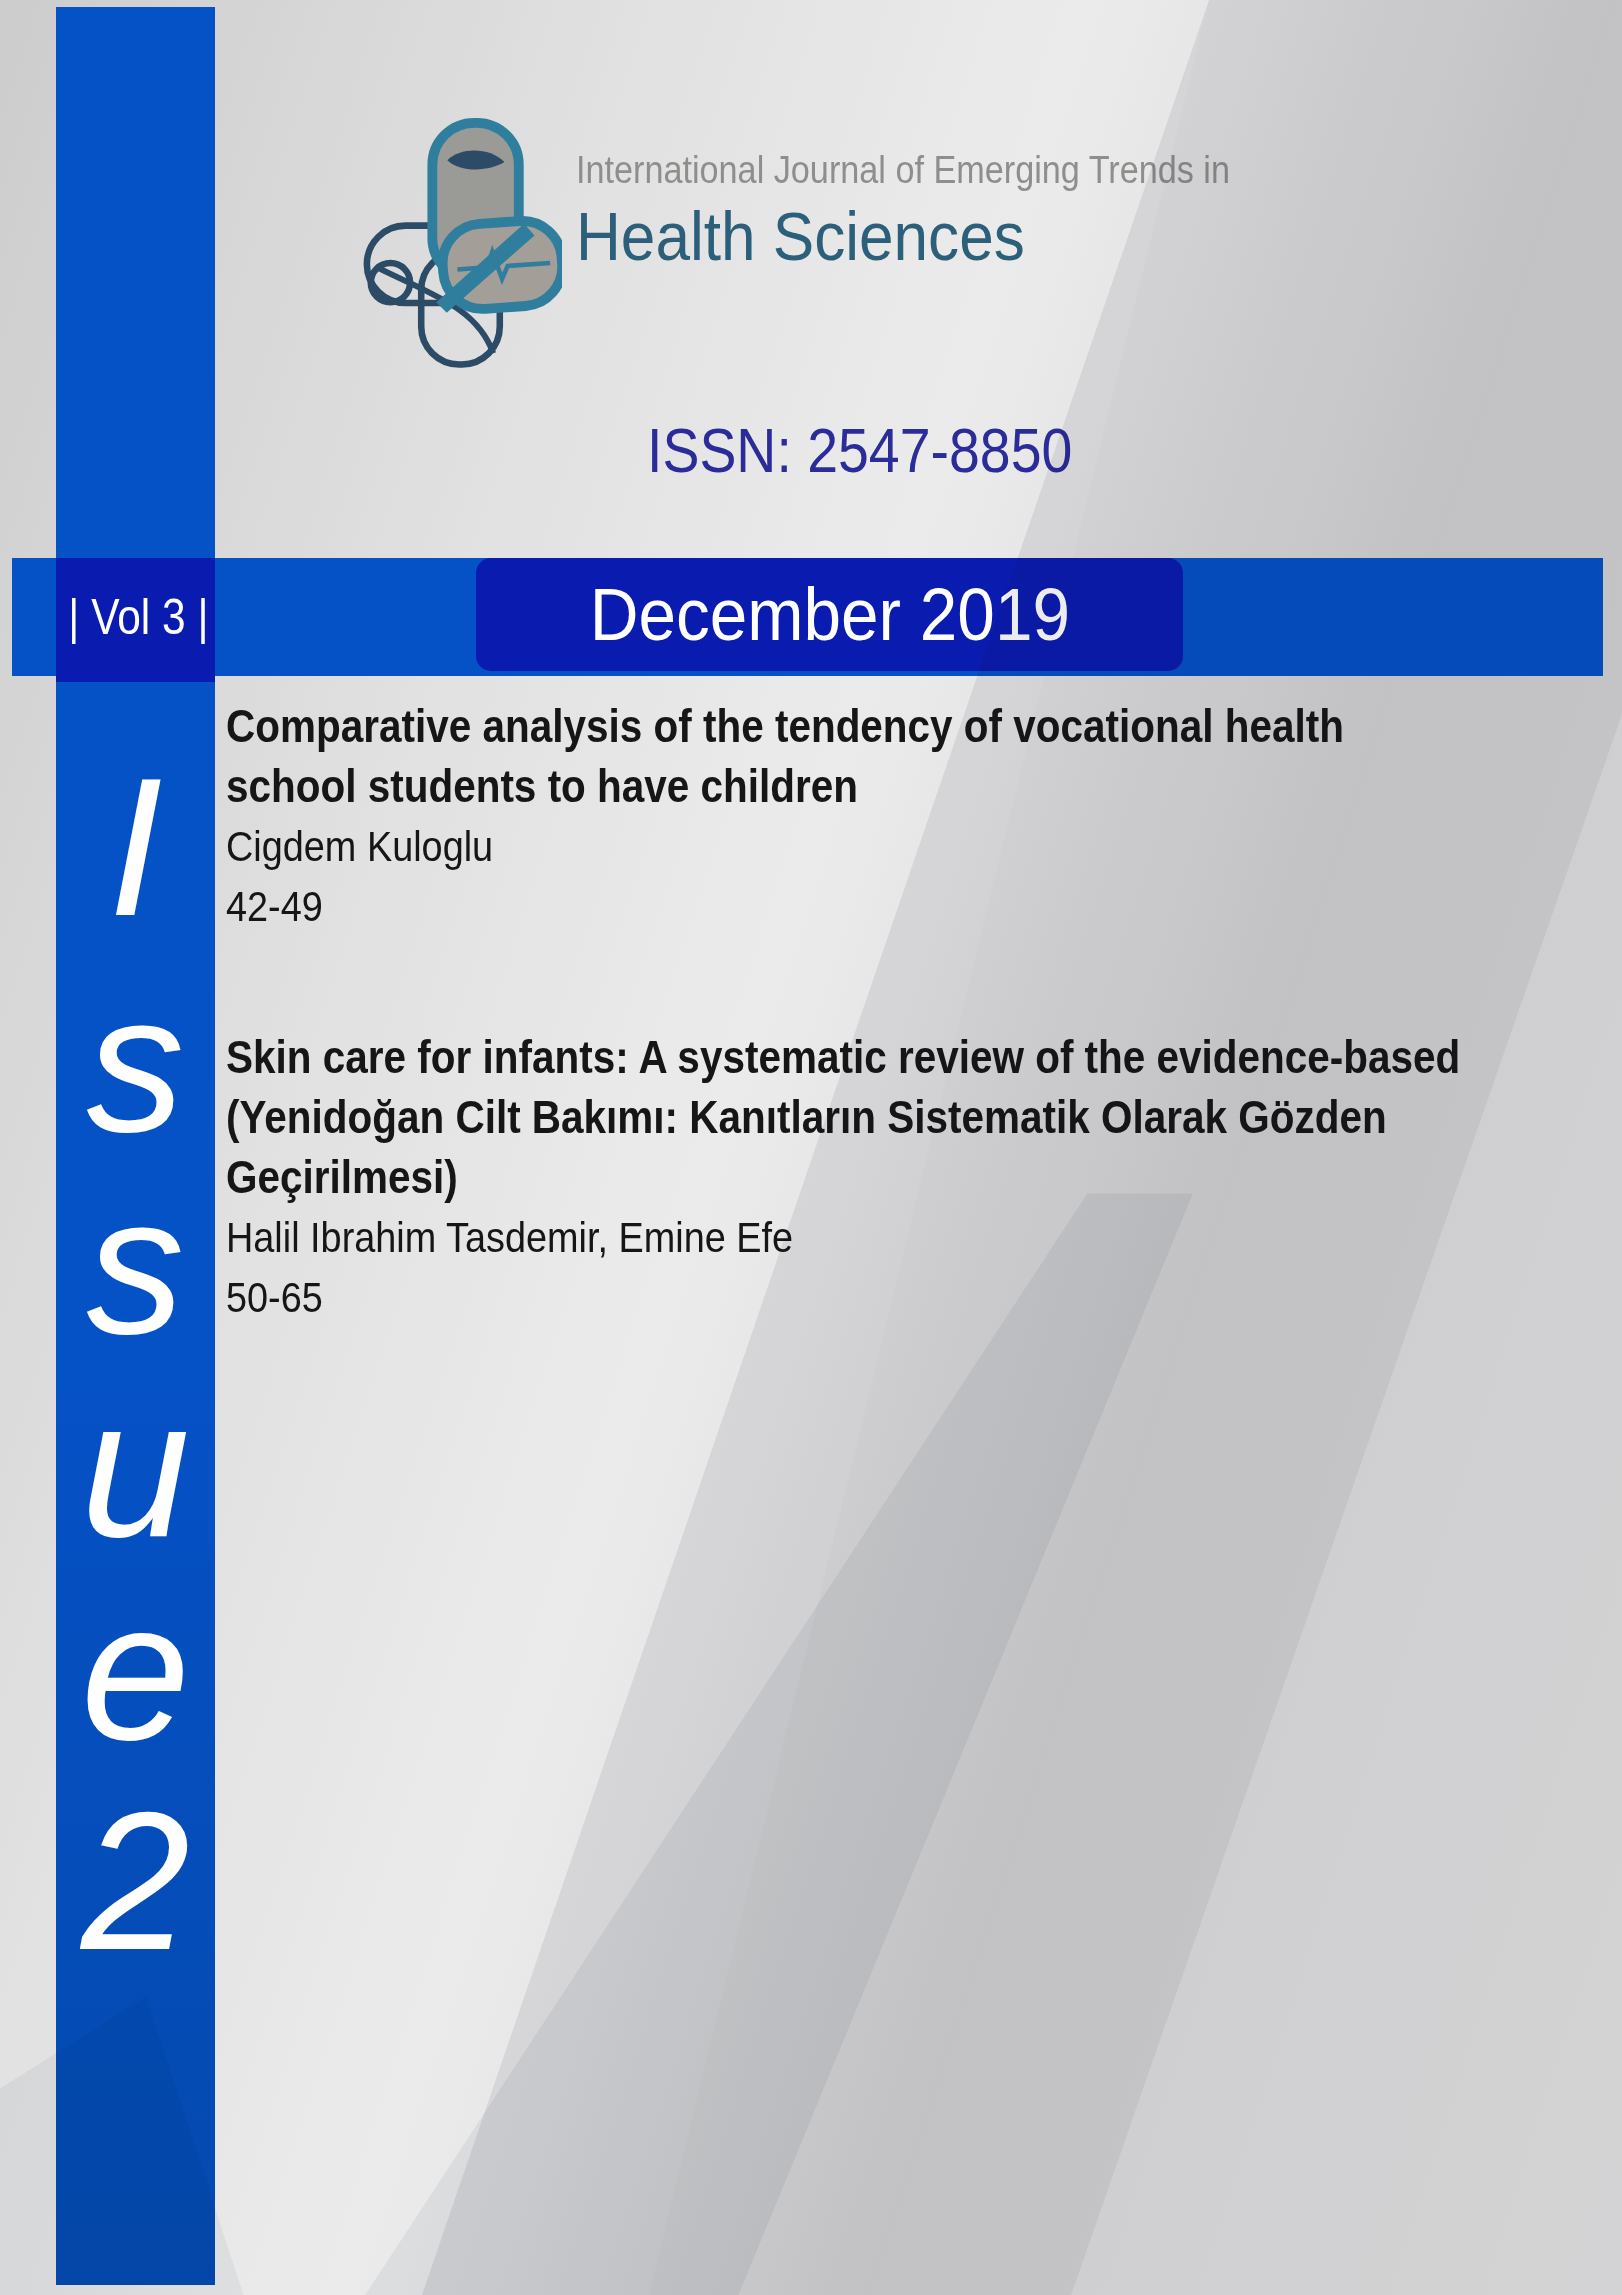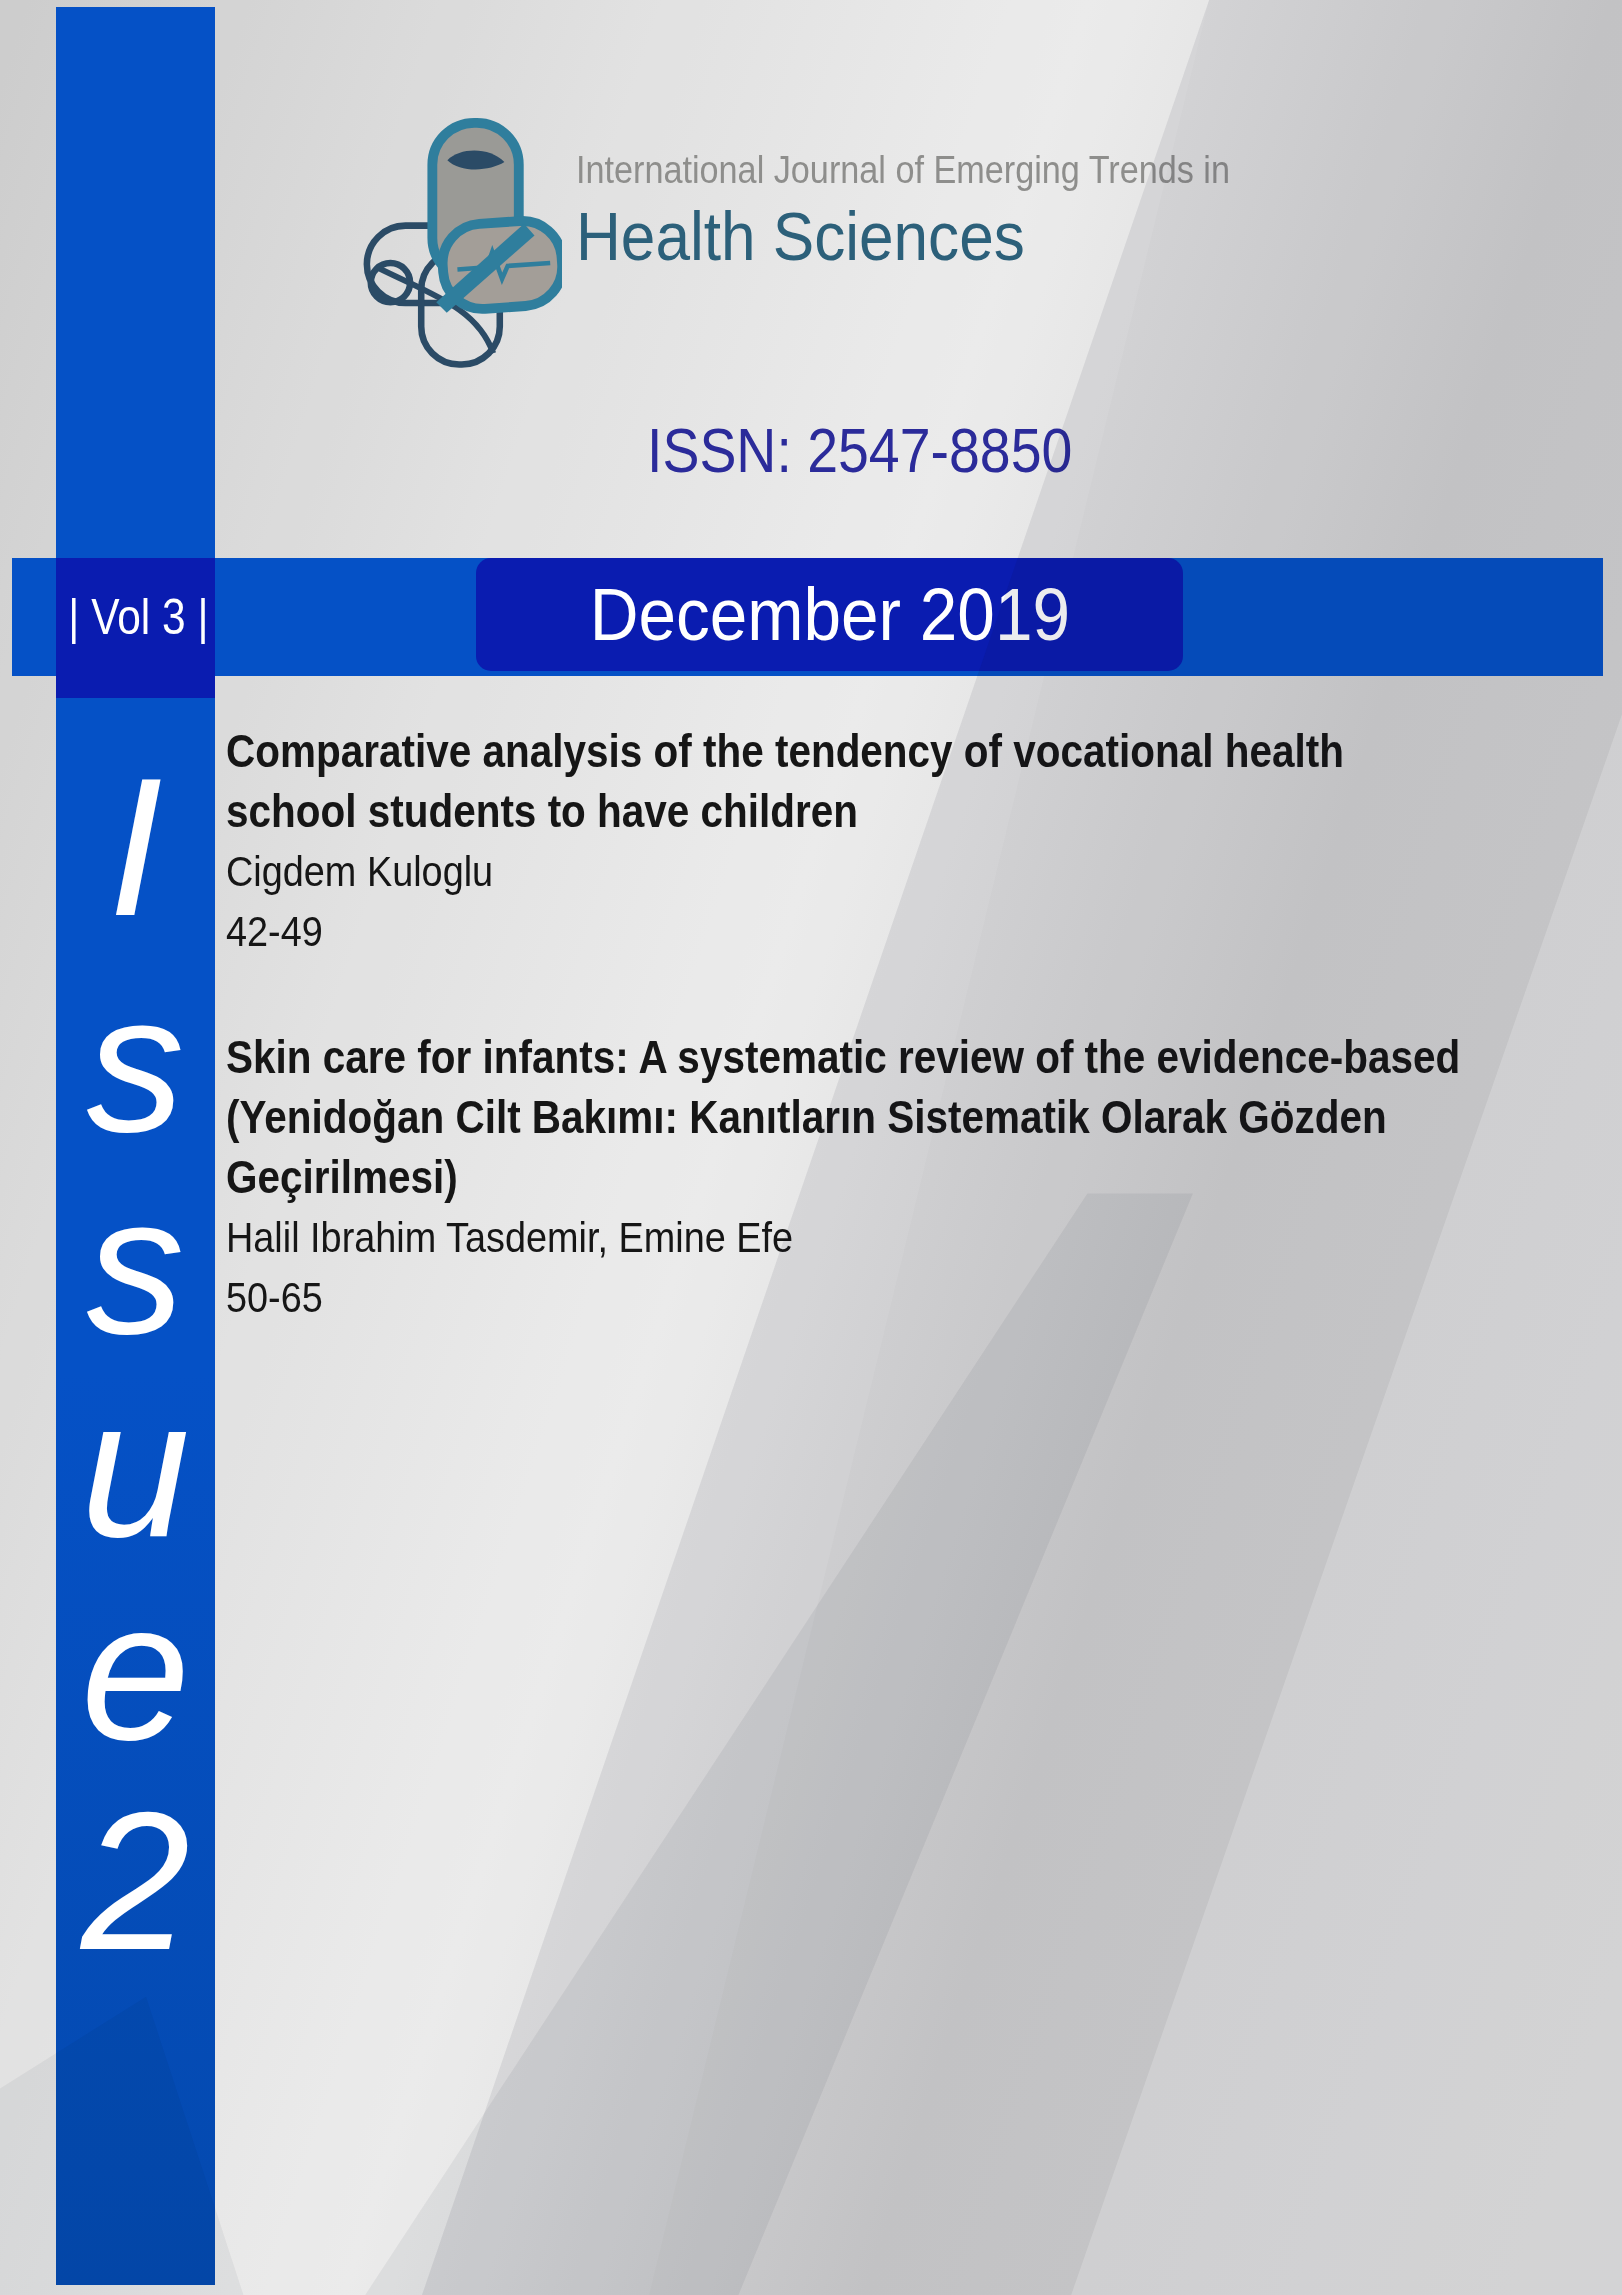--- a/index.html
+++ b/index.html
@@ -24,21 +24,21 @@
   }
   .issue-letter{
     position:absolute;left:0;width:100%;text-align:center;
     color:#ffffff;font-size:196px;line-height:196px;font-style:italic;font-weight:400;
   }
   .band{
     position:absolute;left:12.4px;top:558px;width:1591px;height:118px;z-index:6;
     background:var(--band_blue);
   }
   .vol-box{
-    position:absolute;left:56px;top:558px;width:159px;height:140px;z-index:7;
+    position:absolute;left:56px;top:558px;width:159px;height:124px;z-index:7;
     background:var(--box_navy);color:#fff;text-align:center;
   }
   .vol-box .txt{display:inline-block;font-size:50px;line-height:118px;transform:scaleX(0.85);transform-origin:center;white-space:nowrap;}
   .date-box{
     position:absolute;left:476px;top:558px;width:707px;height:113px;z-index:7;
     background:var(--box_navy);color:#fff;text-align:center;border-radius:15px;
   }
   .date-box .txt{display:inline-block;font-size:75px;line-height:113px;transform:scaleX(0.9);transform-origin:center;white-space:nowrap;}
 
   .logo-icon{position:absolute;left:359px;top:111px;width:203px;height:262px;z-index:4;}
@@ -109,21 +109,21 @@
 
     <path d="M 135 75 C 155 55, 200 55, 222 78 C 200 92, 155 95, 135 75 Z" fill="var(--logo_outline)"></path>
   </svg>
   <div class="logo-name-top">International Journal of Emerging Trends in</div>
   <div class="logo-name-bottom">Health Sciences</div>
 
   <div class="issn">
     <span class="txt">ISSN: 2547-8850</span>
   </div>
 
-  <div class="toc" style="top:721px">
+  <div class="toc" style="top:696px">
     <span class="line title-line">Comparative analysis of the tendency of vocational health</span>
     <span class="line title-line">school students to have children</span>
     <span class="line meta-line">Cigdem Kuloglu</span>
     <span class="line meta-line">42-49</span>
   </div>
 
   <div class="toc" style="top:1027px">
     <span class="line title-line">Skin care for infants: A systematic review of the evidence-based</span>
     <span class="line title-line">(Yenidoğan Cilt Bakımı: Kanıtların Sistematik Olarak Gözden</span>
     <span class="line title-line">Geçirilmesi)</span>

